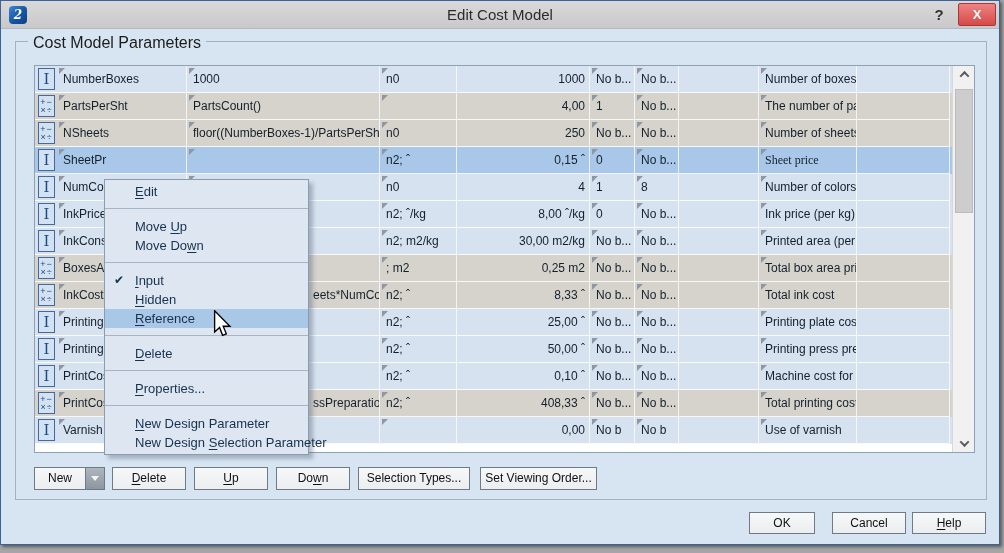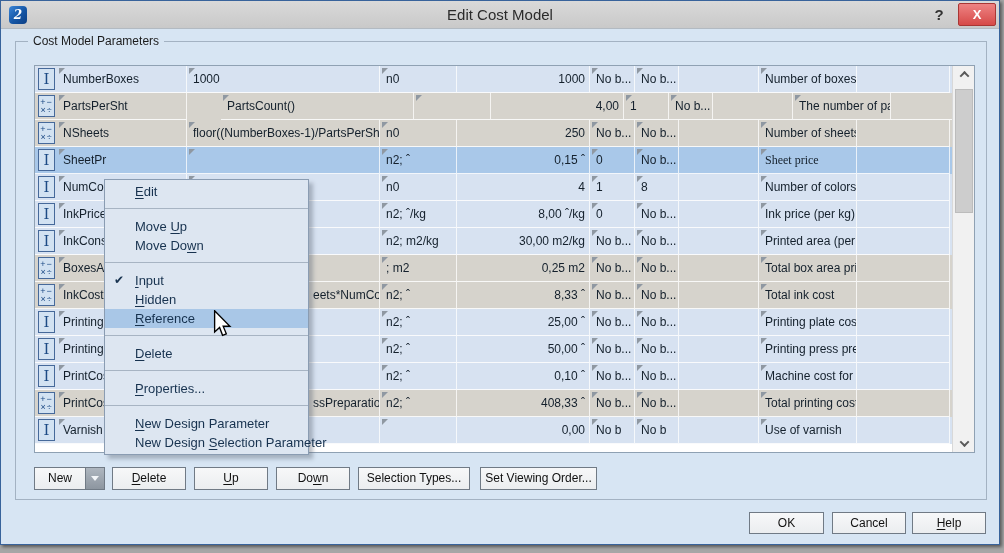--- a/index.html
+++ b/index.html
@@ -41,21 +41,21 @@
     border:1px solid #a83634; border-radius:2px;
     color:#fff; font-weight:bold; font-size:13px; text-align:center; line-height:21px;
   }
   
   .groupbox{
     position:absolute; left:14px; top:40px; width:972px; height:459px;
     border:1px solid #a3b2c2;
   }
   .grouplabel{
     position:absolute; left:12px; top:-8px; padding:0 5px;
-    background:#d7e5f3; font-size:12px; color:#1c1c1c;text-align:center;
+    background:#d7e5f3; font-size:16px; color:#1c1c1c;text-align:center;
   }
   
   .table{
     position:absolute; left:33px; top:64px; width:941px; height:388px;
     background:#fff; border:1px solid #8fa1b3; overflow:hidden;
   }
   .thead{ display:flex; height:17px; background:linear-gradient(#eef4fa,#d6e2f0); }
   .hcell{
     font-size:12px; color:#1a3a5a; line-height:16px; padding-left:4px;
     border-right:1px solid #e7edf4; overflow:hidden; white-space:nowrap; flex:none;
@@ -125,21 +125,21 @@
     position:absolute; left:85px; top:466px; width:19px; height:23px;
     background:linear-gradient(#aeb6bf,#8d96a0); border:1px solid #707a85; border-left:none;
     display:flex; align-items:center; justify-content:center;
   }
   .newdrop .tridown{ width:0; height:0; border-left:4px solid transparent; border-right:4px solid transparent; border-top:5px solid #f2f5f8; }
   .delbtn{ left:111px; top:466px; width:74px; }
   .upbtn{ left:193px; top:466px; width:74px; }
   .downbtn{ left:275px; top:466px; width:74px; }
   .seltypes{ left:357px; top:466px; width:112px; }
   .setvieworder{ left:479px; top:466px; width:117px; }
-  .okbtn{ left:748px; top:511px; width:75px; height:22px; }
+  .okbtn{ left:748px; top:511px; width:66px; height:22px; }
   .cancelbtn{ left:831px; top:511px; width:74px; height:22px; }
   .helpbtn2{ left:911px; top:511px; width:74px; height:22px; }
 </style>
 </head>
 <body>
 
 <div class="dialog">
 
   <div class="titlebar">
     <div class="appicon">2</div>
@@ -192,21 +192,21 @@
         </div>
         <div class="trow formula">
           <div class="cell namec" style="width: 152px;">
             <span class="tri"></span>
             <span class="pico">
               <span class="oprow">+−</span>
               <span class="oprow">×÷</span>
             </span>
             <span>PartsPerSht</span>
           </div>
-          <div class="cell" style="width: 193px; margin-left: 34px;">
+          <div class="cell" style="width: 193px;">
             <span class="tri"></span>
             <span>PartsCount()</span>
           </div>
           <div class="cell" style="width: 77px;">
             <span class="tri"></span>
             <span></span>
           </div>
           <div class="cell val" style="width: 133px;">
             <span>4,00</span>
           </div>

